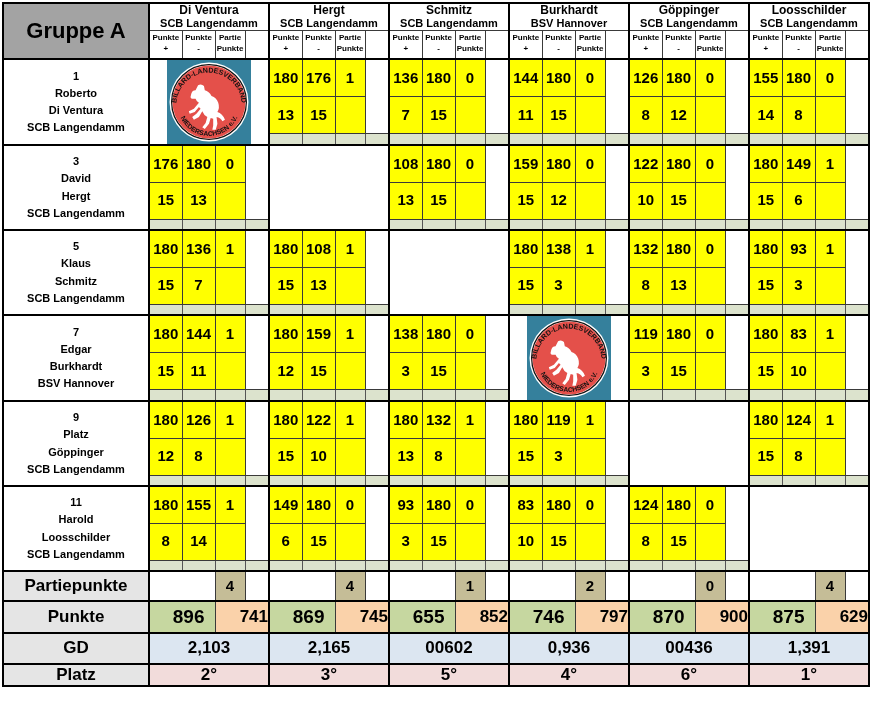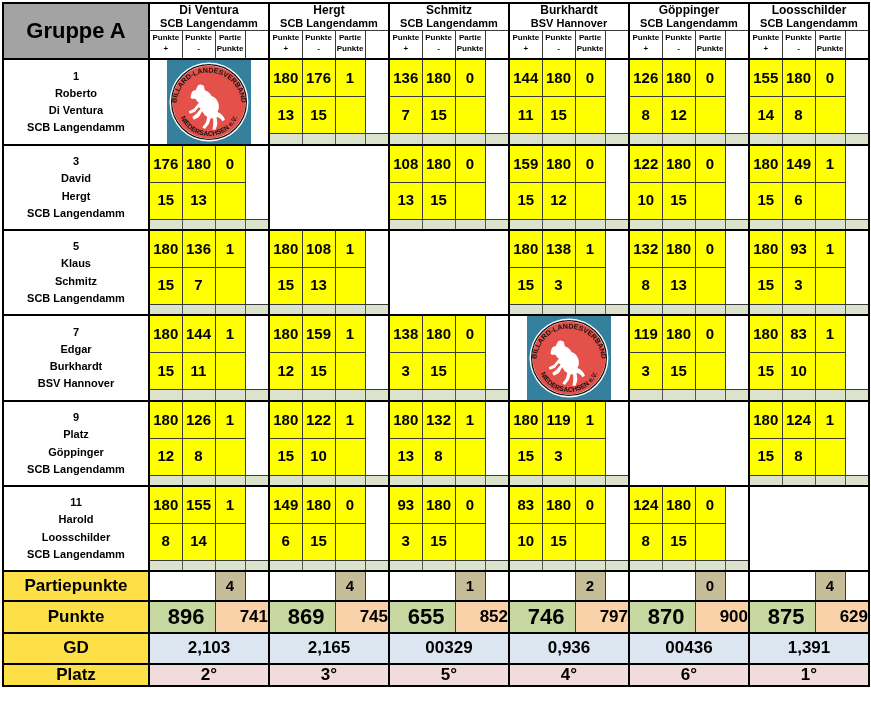--- a/index.html
+++ b/index.html
@@ -19,24 +19,24 @@
   .title{font-size:22px;background:#a3a3a3;}
   .gh{background:#fff;}
   .ghn{font-size:12px;} .ghc{font-size:11px;}
   .sh{font-size:8px;line-height:1.35;background:#fff;}
   .y{background:var(--yellow);font-size:15px;}
   .gapc{background:#fff;}
   .sp{background:var(--separator);border-color:#555;}
   .sp.gl{border-left:2px solid #000;}
   .diag{background:#fff;}
   .pcell{background:#fff;font-size:11px;line-height:1.55;}
-  .slabel{font-size:17px;background:#fde047;}
+  .slabel{font-size:17px;background:#e5e5e5;}
   .pw{background:#fff;}
   .tan{background:var(--partie-tan);font-size:15px;}
-  .pg{background:var(--punkte-plus);font-size:22px;text-align:right;padding-right:10px;}
+  .pg{background:var(--punkte-plus);font-size:19px;text-align:right;padding-right:10px;}
   .po{background:var(--punkte-minus);font-size:17px;text-align:right;}
   .gdv{background:var(--gd-blue);font-size:17px;}
   .pl{background:var(--platz-pink);font-size:17px;}
   svg{display:block;margin:0 auto;}
 </style>
 </head>
 <body>
 
 <table>
     <colgroup>
@@ -639,21 +639,21 @@
         <td class="po" colspan="2">797</td>
         <td class="pg gl" colspan="2">870</td>
         <td class="po" colspan="2">900</td>
         <td class="pg gl" colspan="2">875</td>
         <td class="po" colspan="2">629</td>
       </tr>
       <tr class="s3 bt">
         <td class="slabel">GD</td>
         <td class="gdv gl" colspan="4">2,103</td>
         <td class="gdv gl" colspan="4">2,165</td>
-        <td class="gdv gl" colspan="4">00329</td>
+        <td class="gdv gl" colspan="4">00602</td>
         <td class="gdv gl" colspan="4">0,936</td>
         <td class="gdv gl" colspan="4">00436</td>
         <td class="gdv gl" colspan="4">1,391</td>
       </tr>
       <tr class="s4 bt">
         <td class="slabel">Platz</td>
         <td class="pl gl" colspan="4">2°</td>
         <td class="pl gl" colspan="4">3°</td>
         <td class="pl gl" colspan="4">5°</td>
         <td class="pl gl" colspan="4">4°</td>

